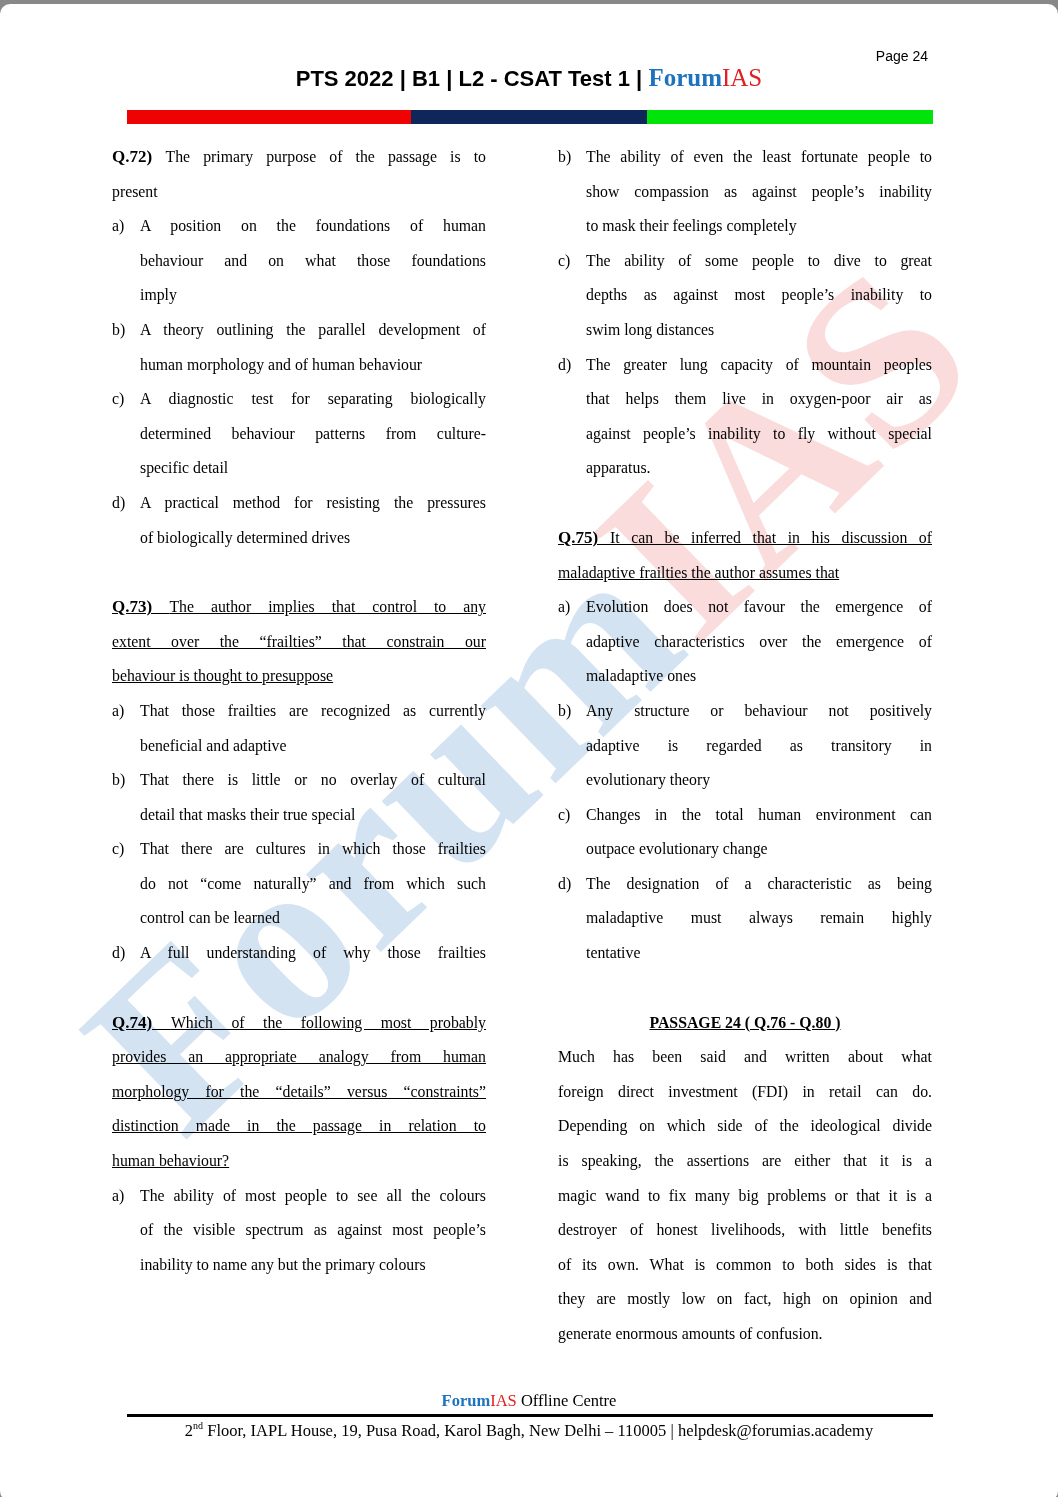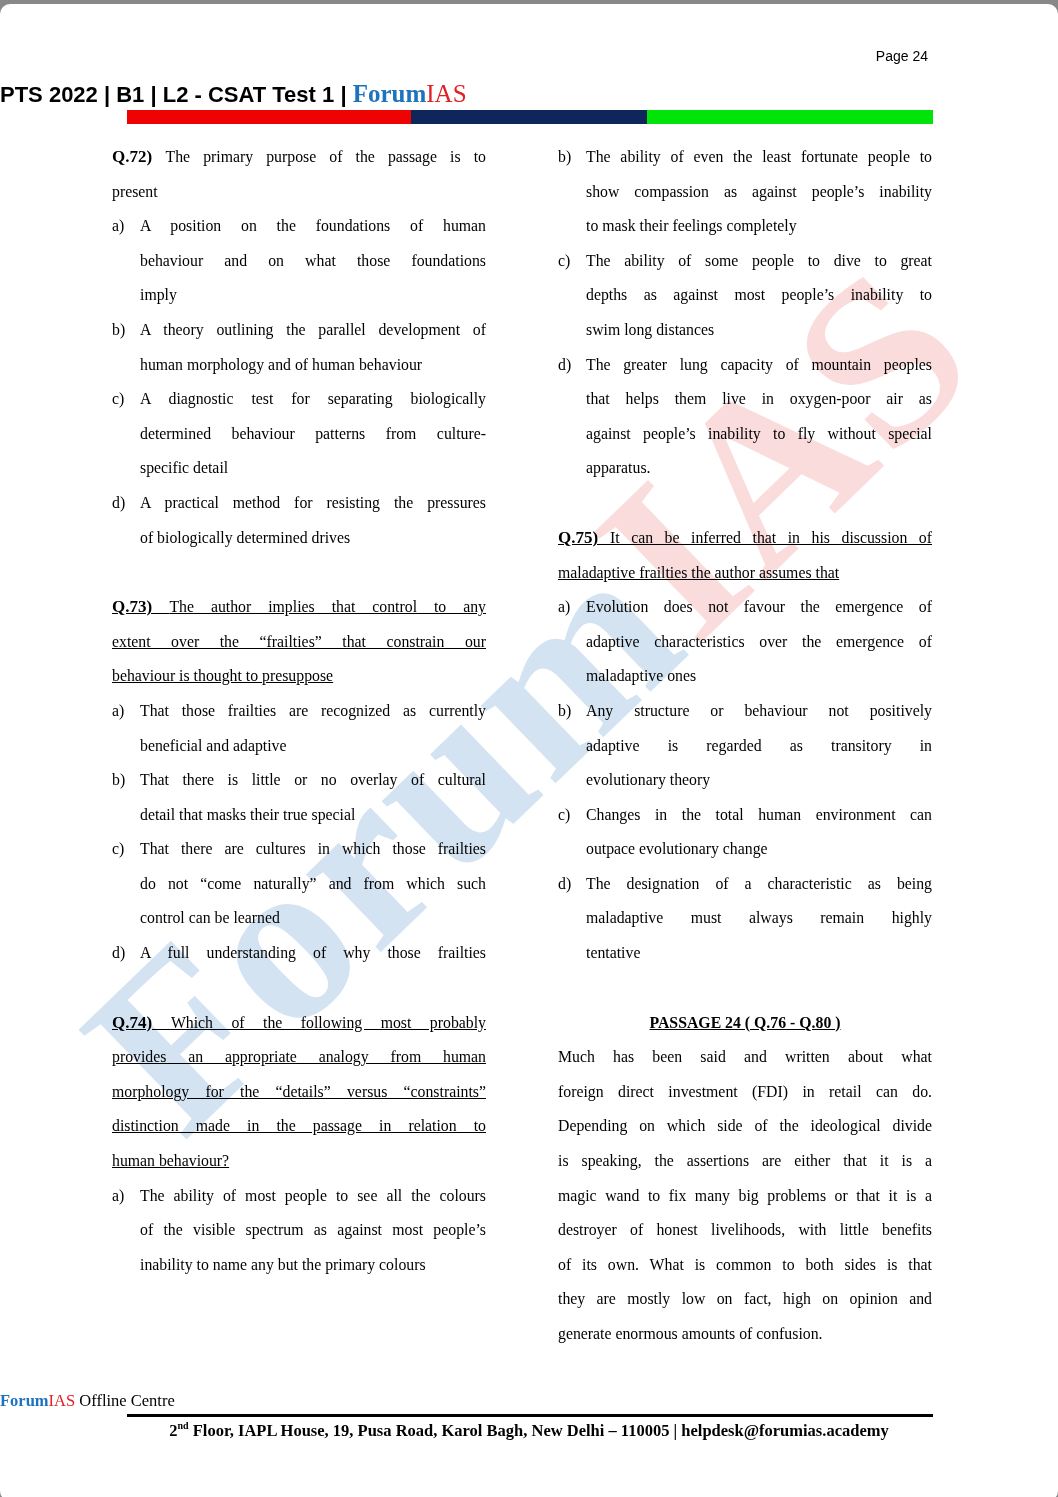--- a/index.html
+++ b/index.html
@@ -7,22 +7,22 @@
     position:relative; width:1058px; height:1497px; margin:4px auto;
     background:#ffffff; color:#000;
     font-family:"Liberation Serif", serif; overflow:hidden;border-radius:10px;
   }
   
   .page-number {
     position:absolute; top:44px; right:130px;
     font-family:"Liberation Sans", sans-serif; font-size:14px;
   }
   .header-title {
-    position:absolute; top:76px; left:0; width:100%;
-    white-space:nowrap;
+    position:absolute; top:60px; left:0; width:100%;
+    text-align:center; white-space:nowrap;
     font-family:"Liberation Sans", sans-serif; font-weight:bold; font-size:22px;
   }
   .logo-forum { font-family:"Liberation Serif", serif; font-weight:bold; font-size:25px; }
   .logo-ias   { font-family:"Liberation Serif", serif; font-weight:normal; font-size:25px; }
   .bar { position:absolute; top:106px; left:127px; width:806px; height:14px; display:flex; }
   .bar .seg:nth-child(1){ width:35.2%; }
   .bar .seg:nth-child(2){ width:29.3%; }
   .bar .seg:nth-child(3){ width:35.5%; }
   
   .watermark {
@@ -39,27 +39,27 @@
   .line { line-height:34.6px; text-align:left; }
   .just { text-align:justify; text-justify:inter-word; text-align-last:justify; }
   .question:not(:first-child), .heading { margin-top:35px;text-decoration:underline; }
   .qlabel { font-weight:bold; font-size:17px; }
   .option .line { position:relative; padding-left:28px; }
   .letter { position:absolute; left:0; top:0; }
   .heading .line { text-align:center; text-align-last:center; font-weight:bold; }
   
   .footer-centre {
     position:absolute; top:1387px; left:0; width:100%;
-    text-align:left; font-size:16.5px;
+    text-align:center; font-size:16.5px;
   }
   .f-forum { font-weight:bold; }
   .footer-line { position:absolute; top:1410px; left:127px; width:806px; height:2.5px; background:#000; }
   .footer-address {
     position:absolute; top:1416px; left:0; width:100%;
-    text-align:center; font-size:16.5px;font-weight:bold;
+    text-align:center; font-size:16.5px;
   }
   .footer-address sup { font-size:10px; }
 </style>
 </head>
 <body>
 
 <div class="page">
 
   <div class="page-number">Page 24</div>
 

